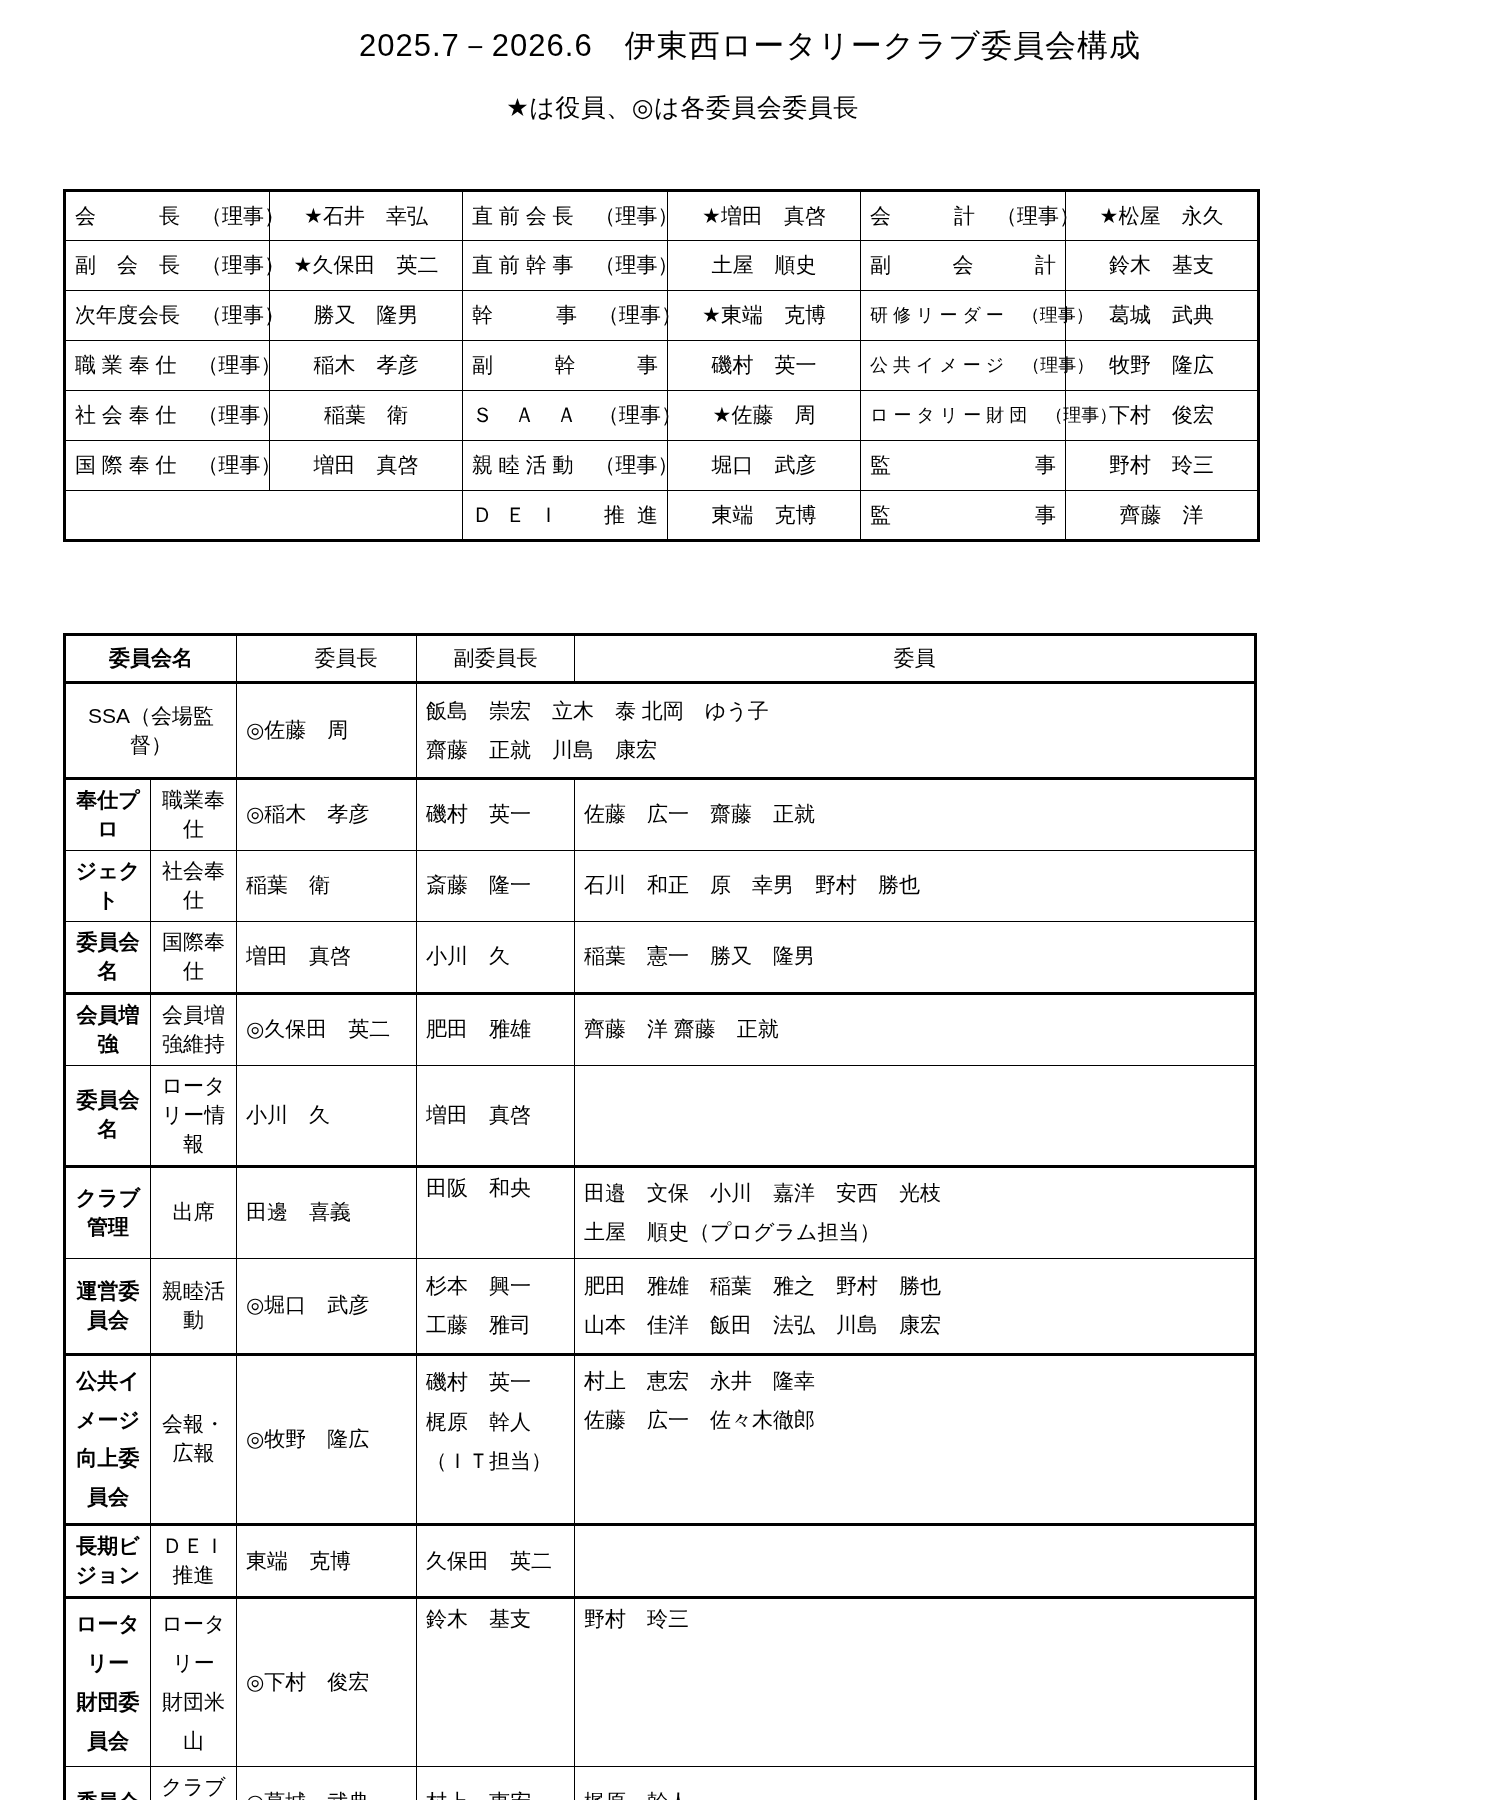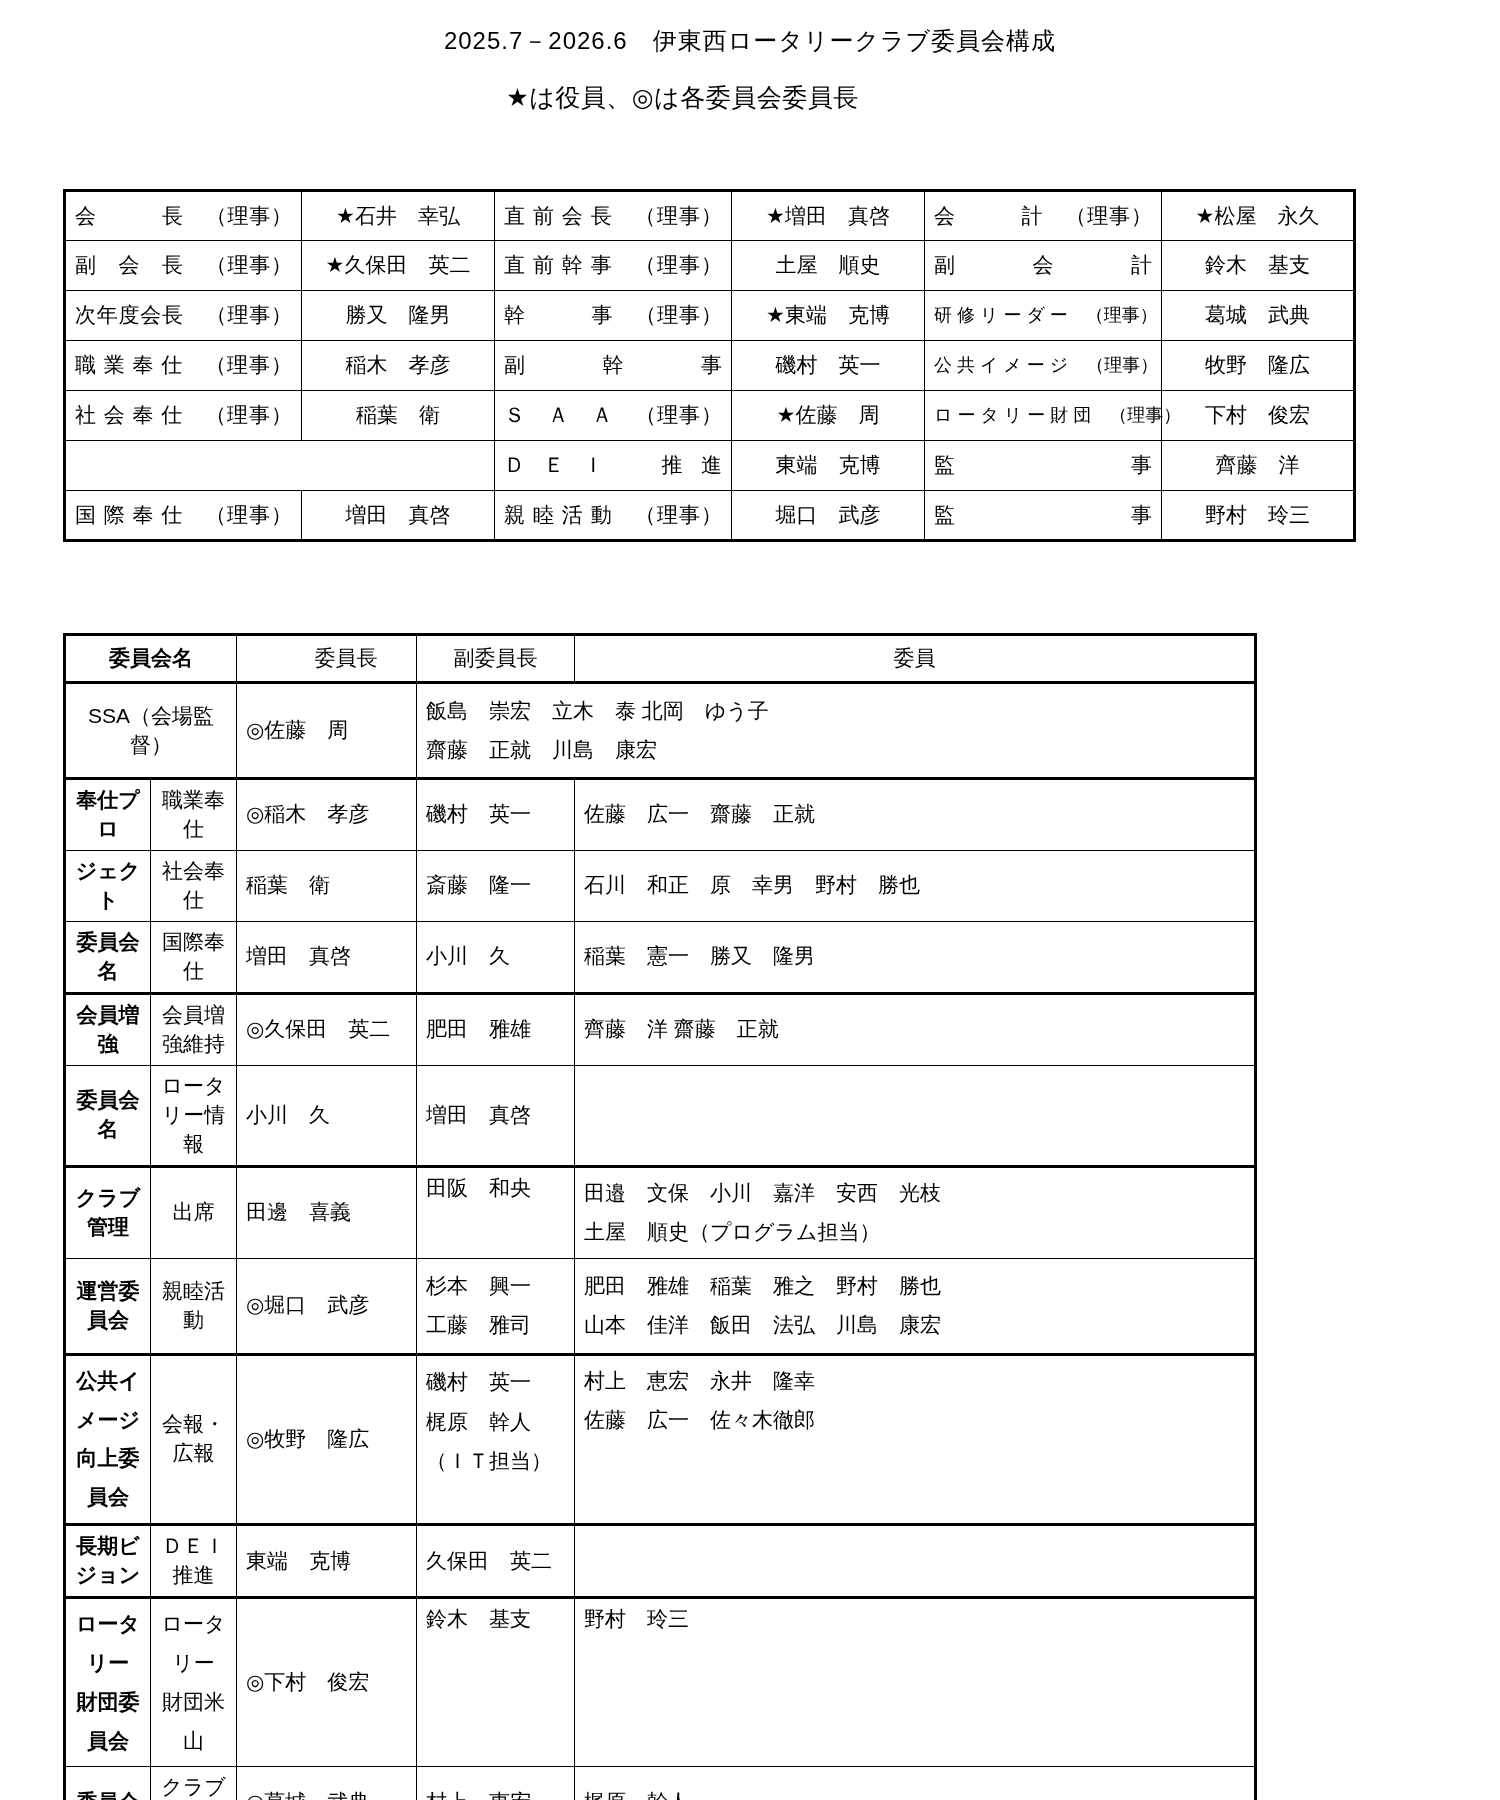--- a/index.html
+++ b/index.html
@@ -19,21 +19,21 @@
     width: 1500px;
     height: 1800px;
     box-sizing: border-box;
     padding: 0;
     position: relative;
   }
 
   
   .doc-title {
     text-align: center;
-    font-size: 24px;
+    font-size: 31px;
     letter-spacing: 1px;
     margin: 25px 0 0 0;
     font-weight: normal;
     white-space: pre;
   }
   .doc-subtitle {
     text-align: center;
     font-size: 25px;
     margin: 24px 135px 0 0;
     letter-spacing: 0.5px;
@@ -72,21 +72,21 @@
   }
   .role.spread {
     text-align: justify;
     text-align-last: justify;
   }
   .role-sm { font-size: 18px; }
   .name { text-align: center; white-space: pre; }
   .blank-cell { border: none !important; }
 
   
-  .c-role  { width: 237px; }
+  .c-role  { width: 205px; }
   .c-name  { width: 193px; }
 
   
   #committee-table {
     position: absolute;
     left: 63px;
     top: 608px;
     width: 1194px;
     border: 3px solid #000;
   }
@@ -162,35 +162,35 @@
       <tr>
         <td class="c-role role spread">社 会 奉 仕　（理事）</td>
         <td class="c-name name">稲葉　衛</td>
         <td class="c-role role spread">Ｓ　Ａ　Ａ　（理事）</td>
         <td class="c-name name">★佐藤　周</td>
         <td class="c-role role spread role-sm">ロ ー タ リ ー 財 団　（理事）</td>
         <td class="c-name name">下村　俊宏</td>
       </tr>
 
       <tr>
+        <td class="c-role role spread">国 際 奉 仕　（理事）</td>
+        <td class="c-name name">増田　真啓</td>
+        <td class="c-role role spread">親 睦 活 動　（理事）</td>
+        <td class="c-name name">堀口　武彦</td>
+        <td class="c-role role spread">監　　　事</td>
+        <td class="c-name name">野村　玲三</td>
+      </tr>
+
+      <tr>
         <td class="c-role blank-cell"></td>
         <td class="c-name blank-cell"></td>
         <td class="c-role role spread">ＤＥＩ　推進</td>
         <td class="c-name name">東端　克博</td>
         <td class="c-role role spread">監　　　事</td>
         <td class="c-name name">齊藤　洋</td>
-      </tr>
-
-      <tr>
-        <td class="c-role role spread">国 際 奉 仕　（理事）</td>
-        <td class="c-name name">増田　真啓</td>
-        <td class="c-role role spread">親 睦 活 動　（理事）</td>
-        <td class="c-name name">堀口　武彦</td>
-        <td class="c-role role spread">監　　　事</td>
-        <td class="c-name name">野村　玲三</td>
       </tr>
     </tbody>
   </table>
 
   <table id="committee-table">
     <thead>
       <tr>
         <td colspan="2" class="grp">委員会名</td>
         <td class="chair">委員長</td>
         <td class="vice">副委員長</td>

